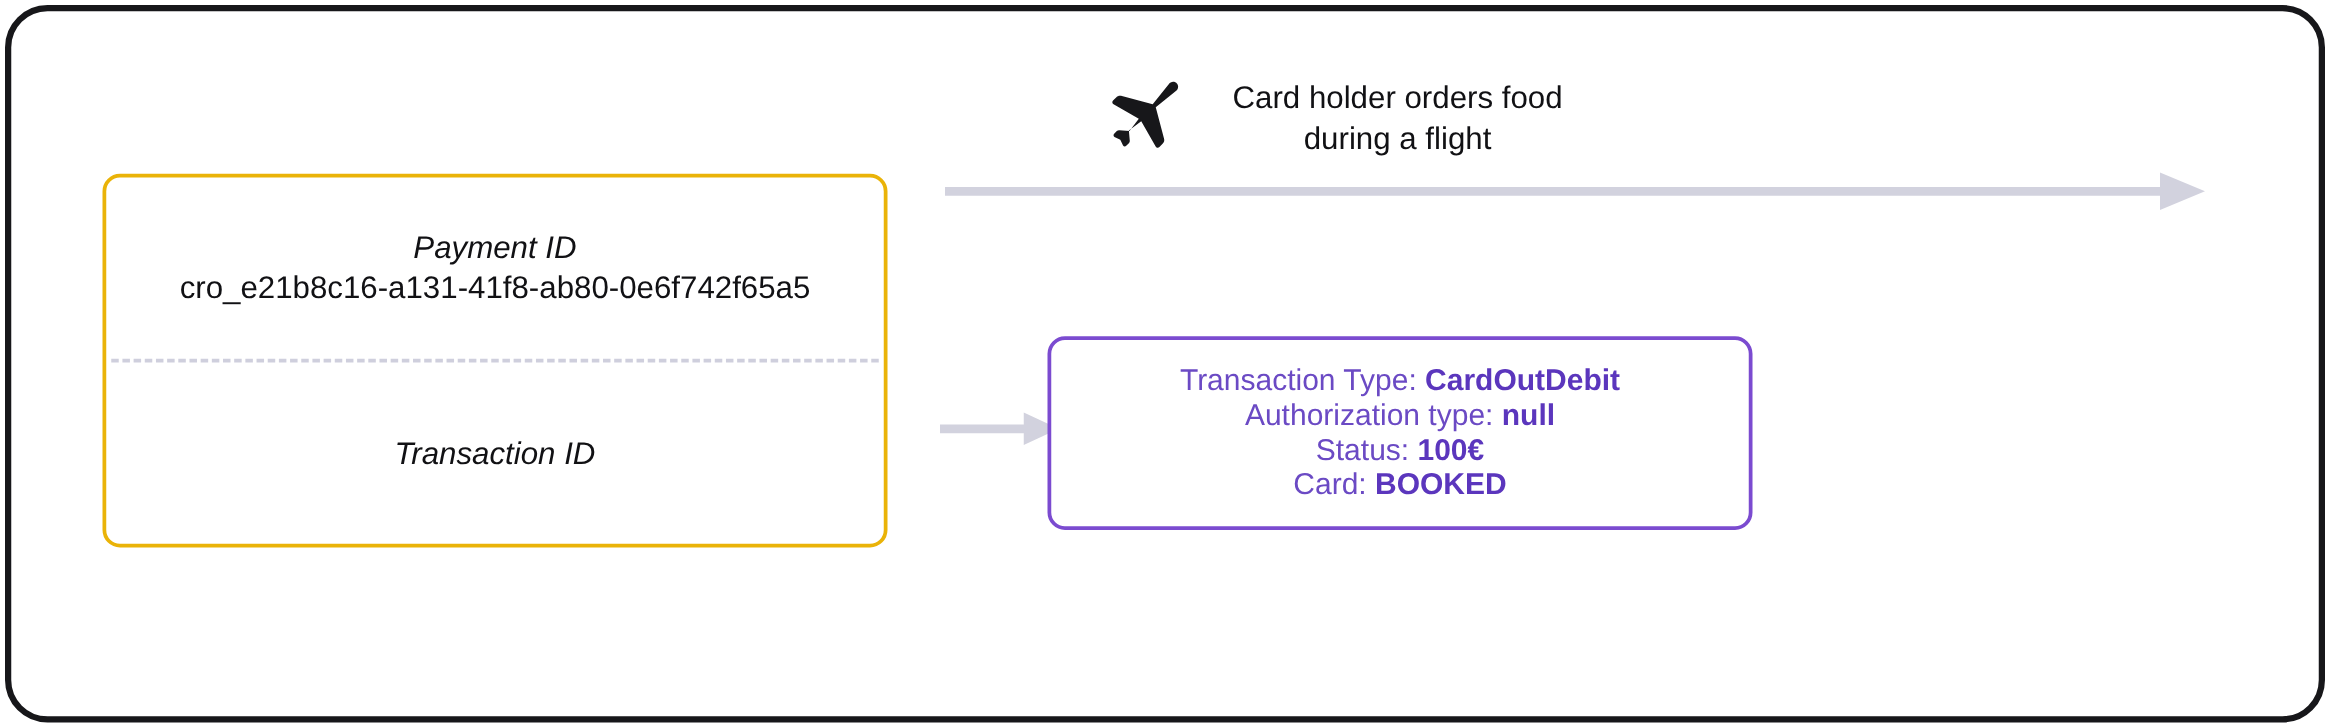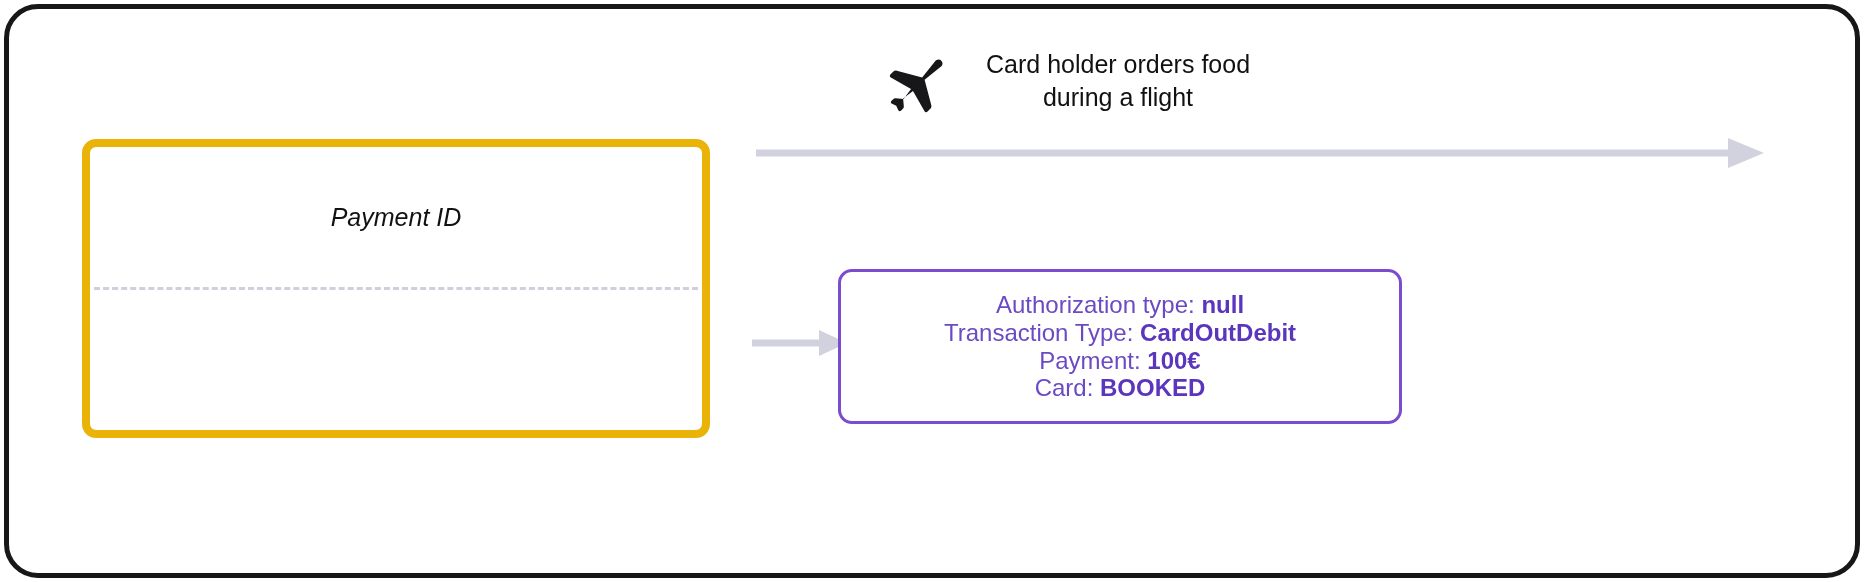--- a/index.html
+++ b/index.html
@@ -30,21 +30,21 @@
   }
 
   
   .id-card {
     position: absolute;
     left: 82px;
     top: 139px;
     width: 628px;
     height: 299px;
     box-sizing: border-box;
-    border: 8px solid #eab308;
+    border: 3px solid #eab308;
     border-radius: 14px;
     background: #ffffff;
     display: flex;
     flex-direction: column;
   }
   .id-section {
     flex: 1 1 50%;
     display: flex;
     flex-direction: column;
     align-items: center;
@@ -74,21 +74,21 @@
   }
 
   
   .flight-block {
     position: absolute;
     left: 880px;
     top: 48px;
     width: 420px;
     height: 80px;
     display: flex;
-    align-items: flex-start;
+    align-items: flex-end;
     gap: 32px;
   }
   .plane-icon {
     width: 74px;
     height: 74px;
     flex: none;
     display: block;
   }
   .flight-caption {
     font-size: 25px;
@@ -146,23 +146,25 @@
 </style>
 </head>
 <body>
 
 <div class="canvas">
   <div class="outer-frame"></div>
 
   <div class="id-card">
     <div class="id-section">
       <div class="id-label">Payment ID</div>
+      <div class="id-value">cro_e21b8c16-a131-41f8-ab80-0e6f742f65a5</div>
     </div>
     <div class="id-divider"></div>
     <div class="id-section">
+      <div class="id-label">Transaction ID</div>
     </div>
   </div>
 
   <div class="flight-block">
     <svg class="plane-icon" viewBox="0 0 64 64" aria-hidden="true">
       <g fill="#17171a" transform="rotate(45 32 32)">
         <path d="M29.6 3.2c1.3-1.3 3.5-1.3 4.8 0 .9.9 1.2 2.1 1 3.2l-1.9 17.8 19.6 11.4c1 .6 1.6 1.7 1.6 2.9v3.3c0 1.1-1 1.9-2.1 1.6l-19.4-5.3-1.5 10.6 5.4 4.5c.5.4.8 1 .8 1.7v2.6c0 .9-.8 1.6-1.7 1.4L32 57.4l-4.2 1.5c-.9.2-1.7-.5-1.7-1.4v-2.6c0-.7.3-1.3.8-1.7l5.4-4.5-1.5-10.6-19.4 5.3c-1.1.3-2.1-.5-2.1-1.6v-3.3c0-1.2.6-2.3 1.6-2.9l19.6-11.4-1.9-17.8c-.2-1.1.1-2.3 1-3.2z"></path>
       </g>
     </svg>
     <div class="flight-caption">Card holder orders food
@@ -174,29 +176,29 @@
     <polygon points="972,6 1008,21 972,36" fill="#d2d2de"></polygon>
   </svg>
 
   <svg class="connector-arrow" viewBox="0 0 96 32" aria-hidden="true">
     <line x1="0" y1="16" x2="70" y2="16" stroke="#d2d2de" stroke-width="7"></line>
     <polygon points="67,3 95,16 67,29" fill="#d2d2de"></polygon>
   </svg>
 
   <div class="detail-box">
     <div class="detail-line">
+      <span>Transaction Type:</span>
+      <span class="val">CardOutDebit</span>
+    </div>
+    <div class="detail-line">
       <span>Authorization type:</span>
       <span class="val">null</span>
     </div>
     <div class="detail-line">
-      <span>Transaction Type:</span>
-      <span class="val">CardOutDebit</span>
-    </div>
-    <div class="detail-line">
-      <span>Payment:</span>
+      <span>Status:</span>
       <span class="val">100€</span>
     </div>
     <div class="detail-line">
       <span>Card:</span>
       <span class="val">BOOKED</span>
     </div>
   </div>
 </div>
 
 </body></html>

